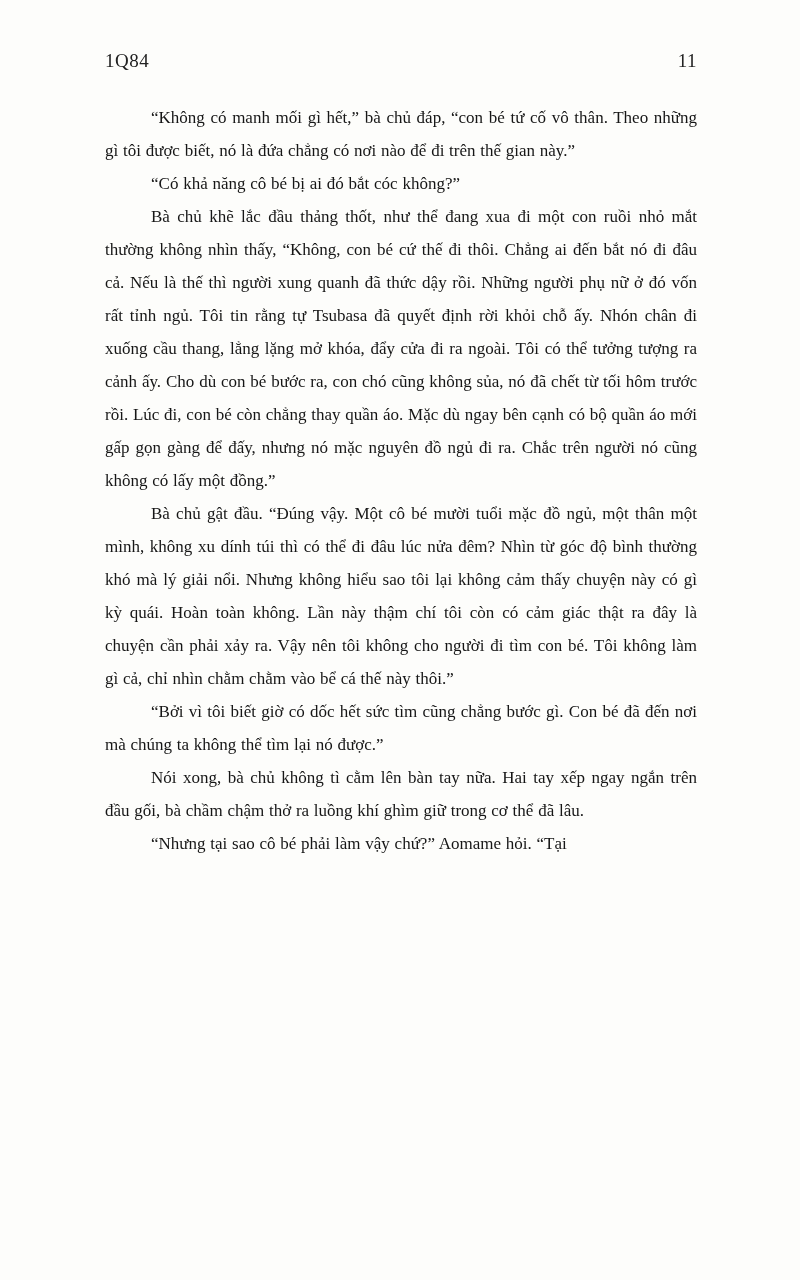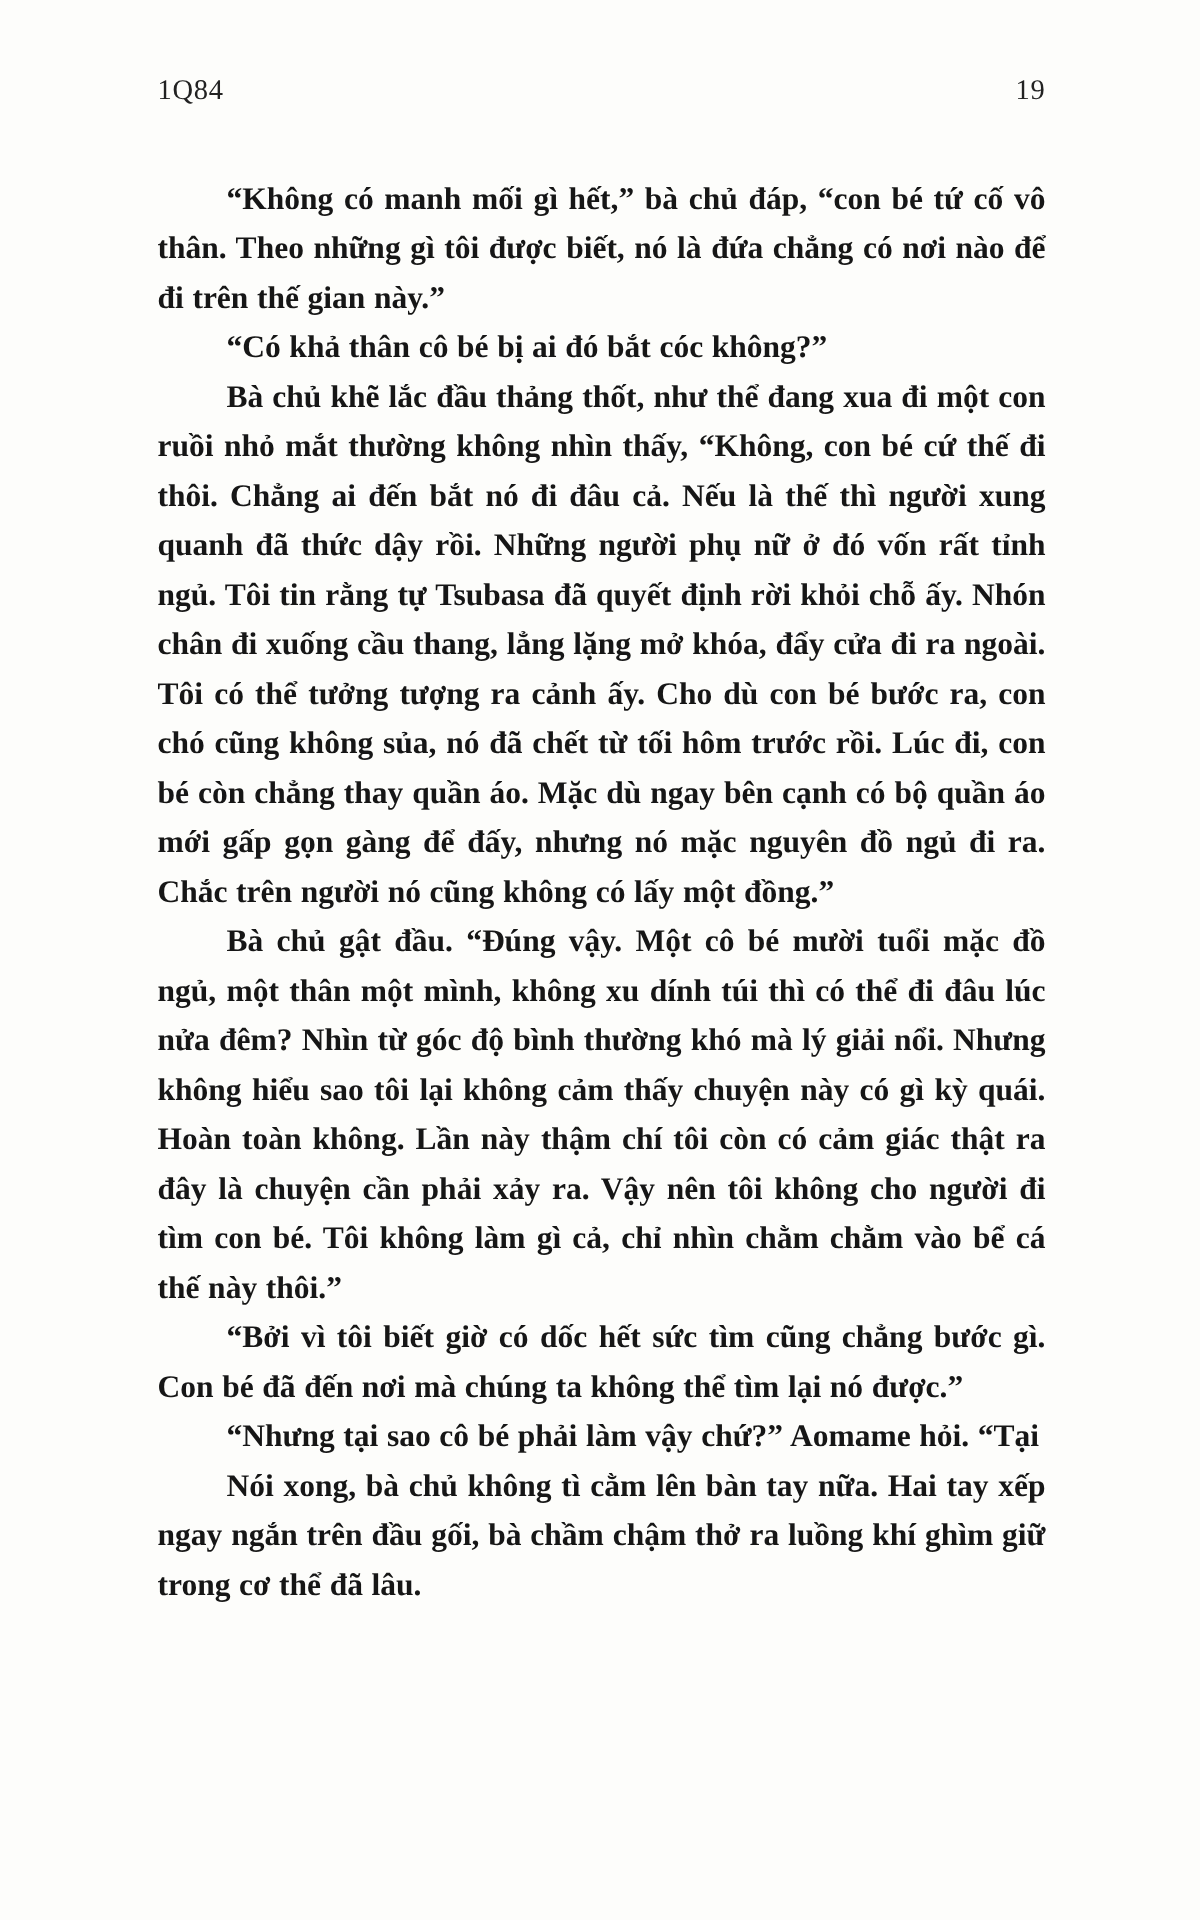--- a/index.html
+++ b/index.html
@@ -25,44 +25,43 @@
     justify-content: space-between;
     align-items: baseline;
     font-size: 19px;
     letter-spacing: 0.5px;
     color: #222;
   }
   .page-header .book-title {
     font-variant-numeric: lining-nums;
   }
   .page-body {
-    margin-top: 44px;
-    font-size: 21px;
+    margin-top: 29px;
+    font-size: 17px;
     line-height: 33px;
     text-align: justify;
     color: #161616;
-    font-weight: bold;
   }
   .page-body p {
     margin: 0;
     padding: 0;
     text-indent: 46px;
     word-spacing: 0.5px;
   }
 </style>
 </head>
 <body>
 
 <div class="page">
   <div class="page-header">
     <span class="book-title">1Q84</span>
-    <span class="page-number">19</span>
+    <span class="page-number">11</span>
   </div>
   <div class="page-body">
       <p>“Không có manh mối gì hết,” bà chủ đáp, “con bé tứ cố vô thân. Theo những gì tôi được biết, nó là đứa chẳng có nơi nào để đi trên thế gian này.”</p>
-      <p>“Có khả thân cô bé bị ai đó bắt cóc không?”</p>
+      <p>“Có khả năng cô bé bị ai đó bắt cóc không?”</p>
       <p>Bà chủ khẽ lắc đầu thảng thốt, như thể đang xua đi một con ruồi nhỏ mắt thường không nhìn thấy, “Không, con bé cứ thế đi thôi. Chẳng ai đến bắt nó đi đâu cả. Nếu là thế thì người xung quanh đã thức dậy rồi. Những người phụ nữ ở đó vốn rất tỉnh ngủ. Tôi tin rằng tự Tsubasa đã quyết định rời khỏi chỗ ấy. Nhón chân đi xuống cầu thang, lẳng lặng mở khóa, đẩy cửa đi ra ngoài. Tôi có thể tưởng tượng ra cảnh ấy. Cho dù con bé bước ra, con chó cũng không sủa, nó đã chết từ tối hôm trước rồi. Lúc đi, con bé còn chẳng thay quần áo. Mặc dù ngay bên cạnh có bộ quần áo mới gấp gọn gàng để đấy, nhưng nó mặc nguyên đồ ngủ đi ra. Chắc trên người nó cũng không có lấy một đồng.”</p>
       <p>Bà chủ gật đầu. “Đúng vậy. Một cô bé mười tuổi mặc đồ ngủ, một thân một mình, không xu dính túi thì có thể đi đâu lúc nửa đêm? Nhìn từ góc độ bình thường khó mà lý giải nổi. Nhưng không hiểu sao tôi lại không cảm thấy chuyện này có gì kỳ quái. Hoàn toàn không. Lần này thậm chí tôi còn có cảm giác thật ra đây là chuyện cần phải xảy ra. Vậy nên tôi không cho người đi tìm con bé. Tôi không làm gì cả, chỉ nhìn chằm chằm vào bể cá thế này thôi.”</p>
       <p>“Bởi vì tôi biết giờ có dốc hết sức tìm cũng chẳng bước gì. Con bé đã đến nơi mà chúng ta không thể tìm lại nó được.”</p>
+      <p>Nói xong, bà chủ không tì cằm lên bàn tay nữa. Hai tay xếp ngay ngắn trên đầu gối, bà chầm chậm thở ra luồng khí ghìm giữ trong cơ thể đã lâu.</p>
       <p>“Nhưng tại sao cô bé phải làm vậy chứ?” Aomame hỏi. “Tại</p>
-      <p>Nói xong, bà chủ không tì cằm lên bàn tay nữa. Hai tay xếp ngay ngắn trên đầu gối, bà chầm chậm thở ra luồng khí ghìm giữ trong cơ thể đã lâu.</p>
     </div>
 </div>
 
 </body></html>

